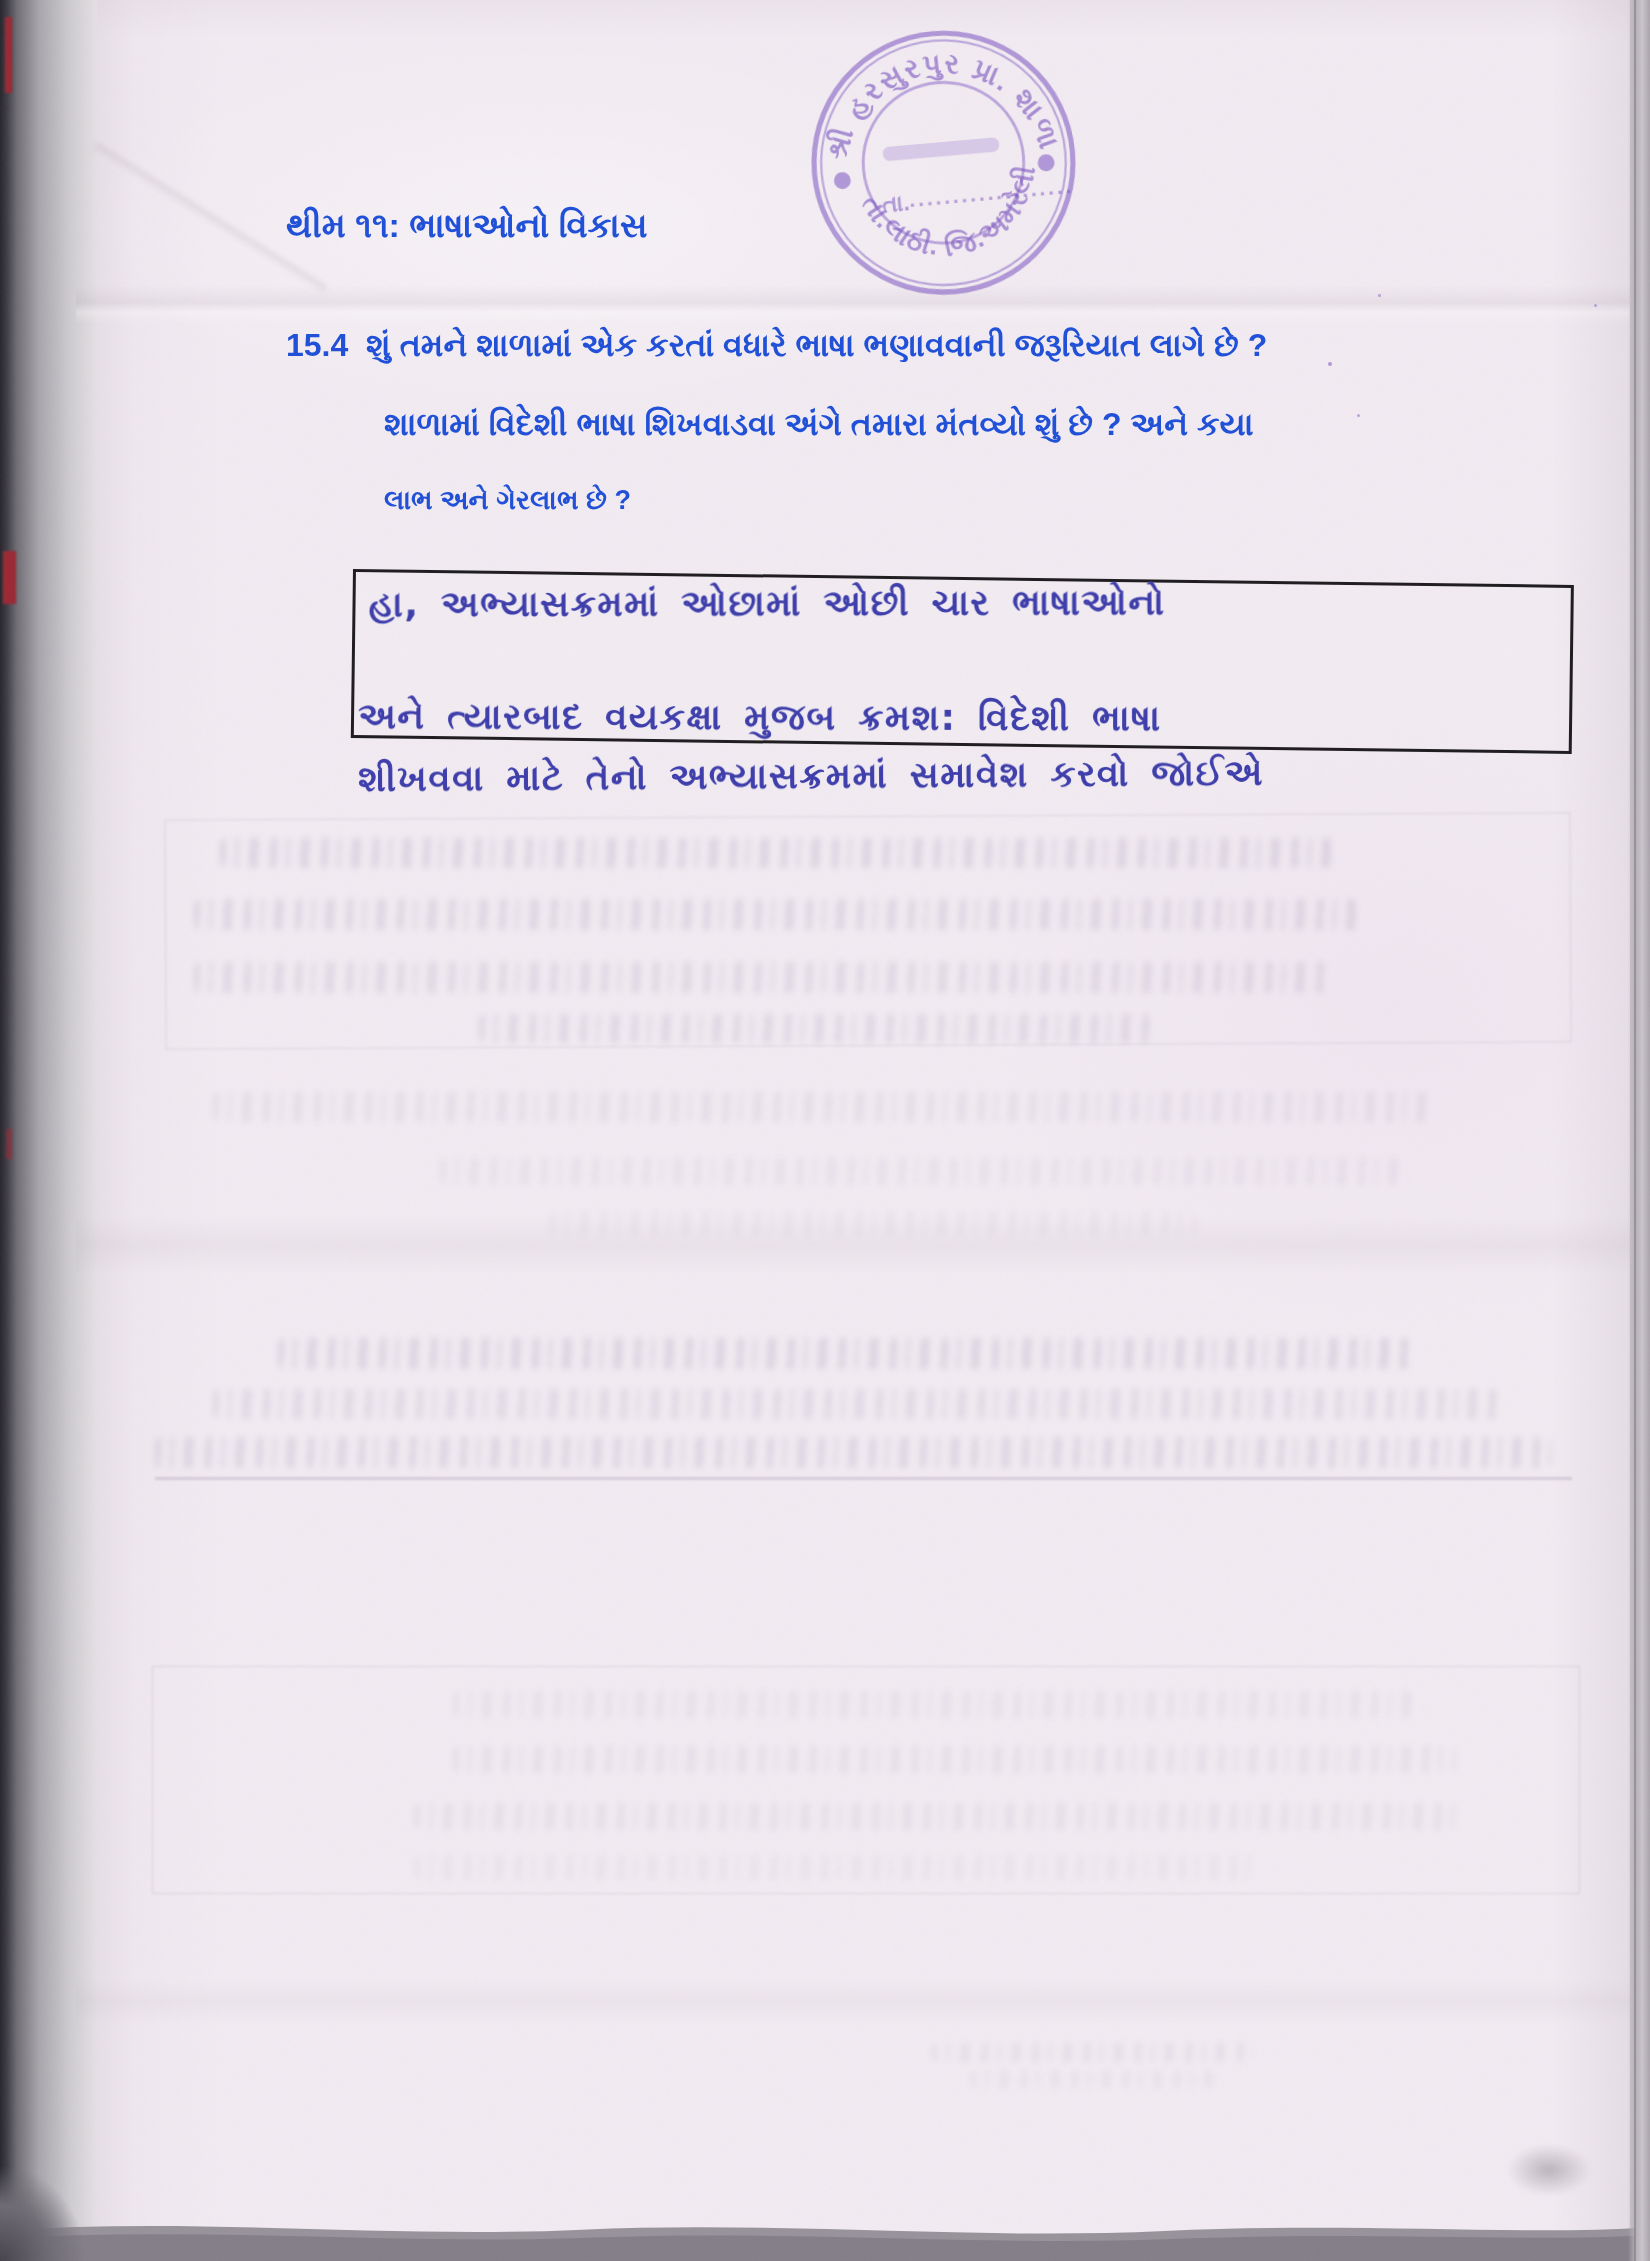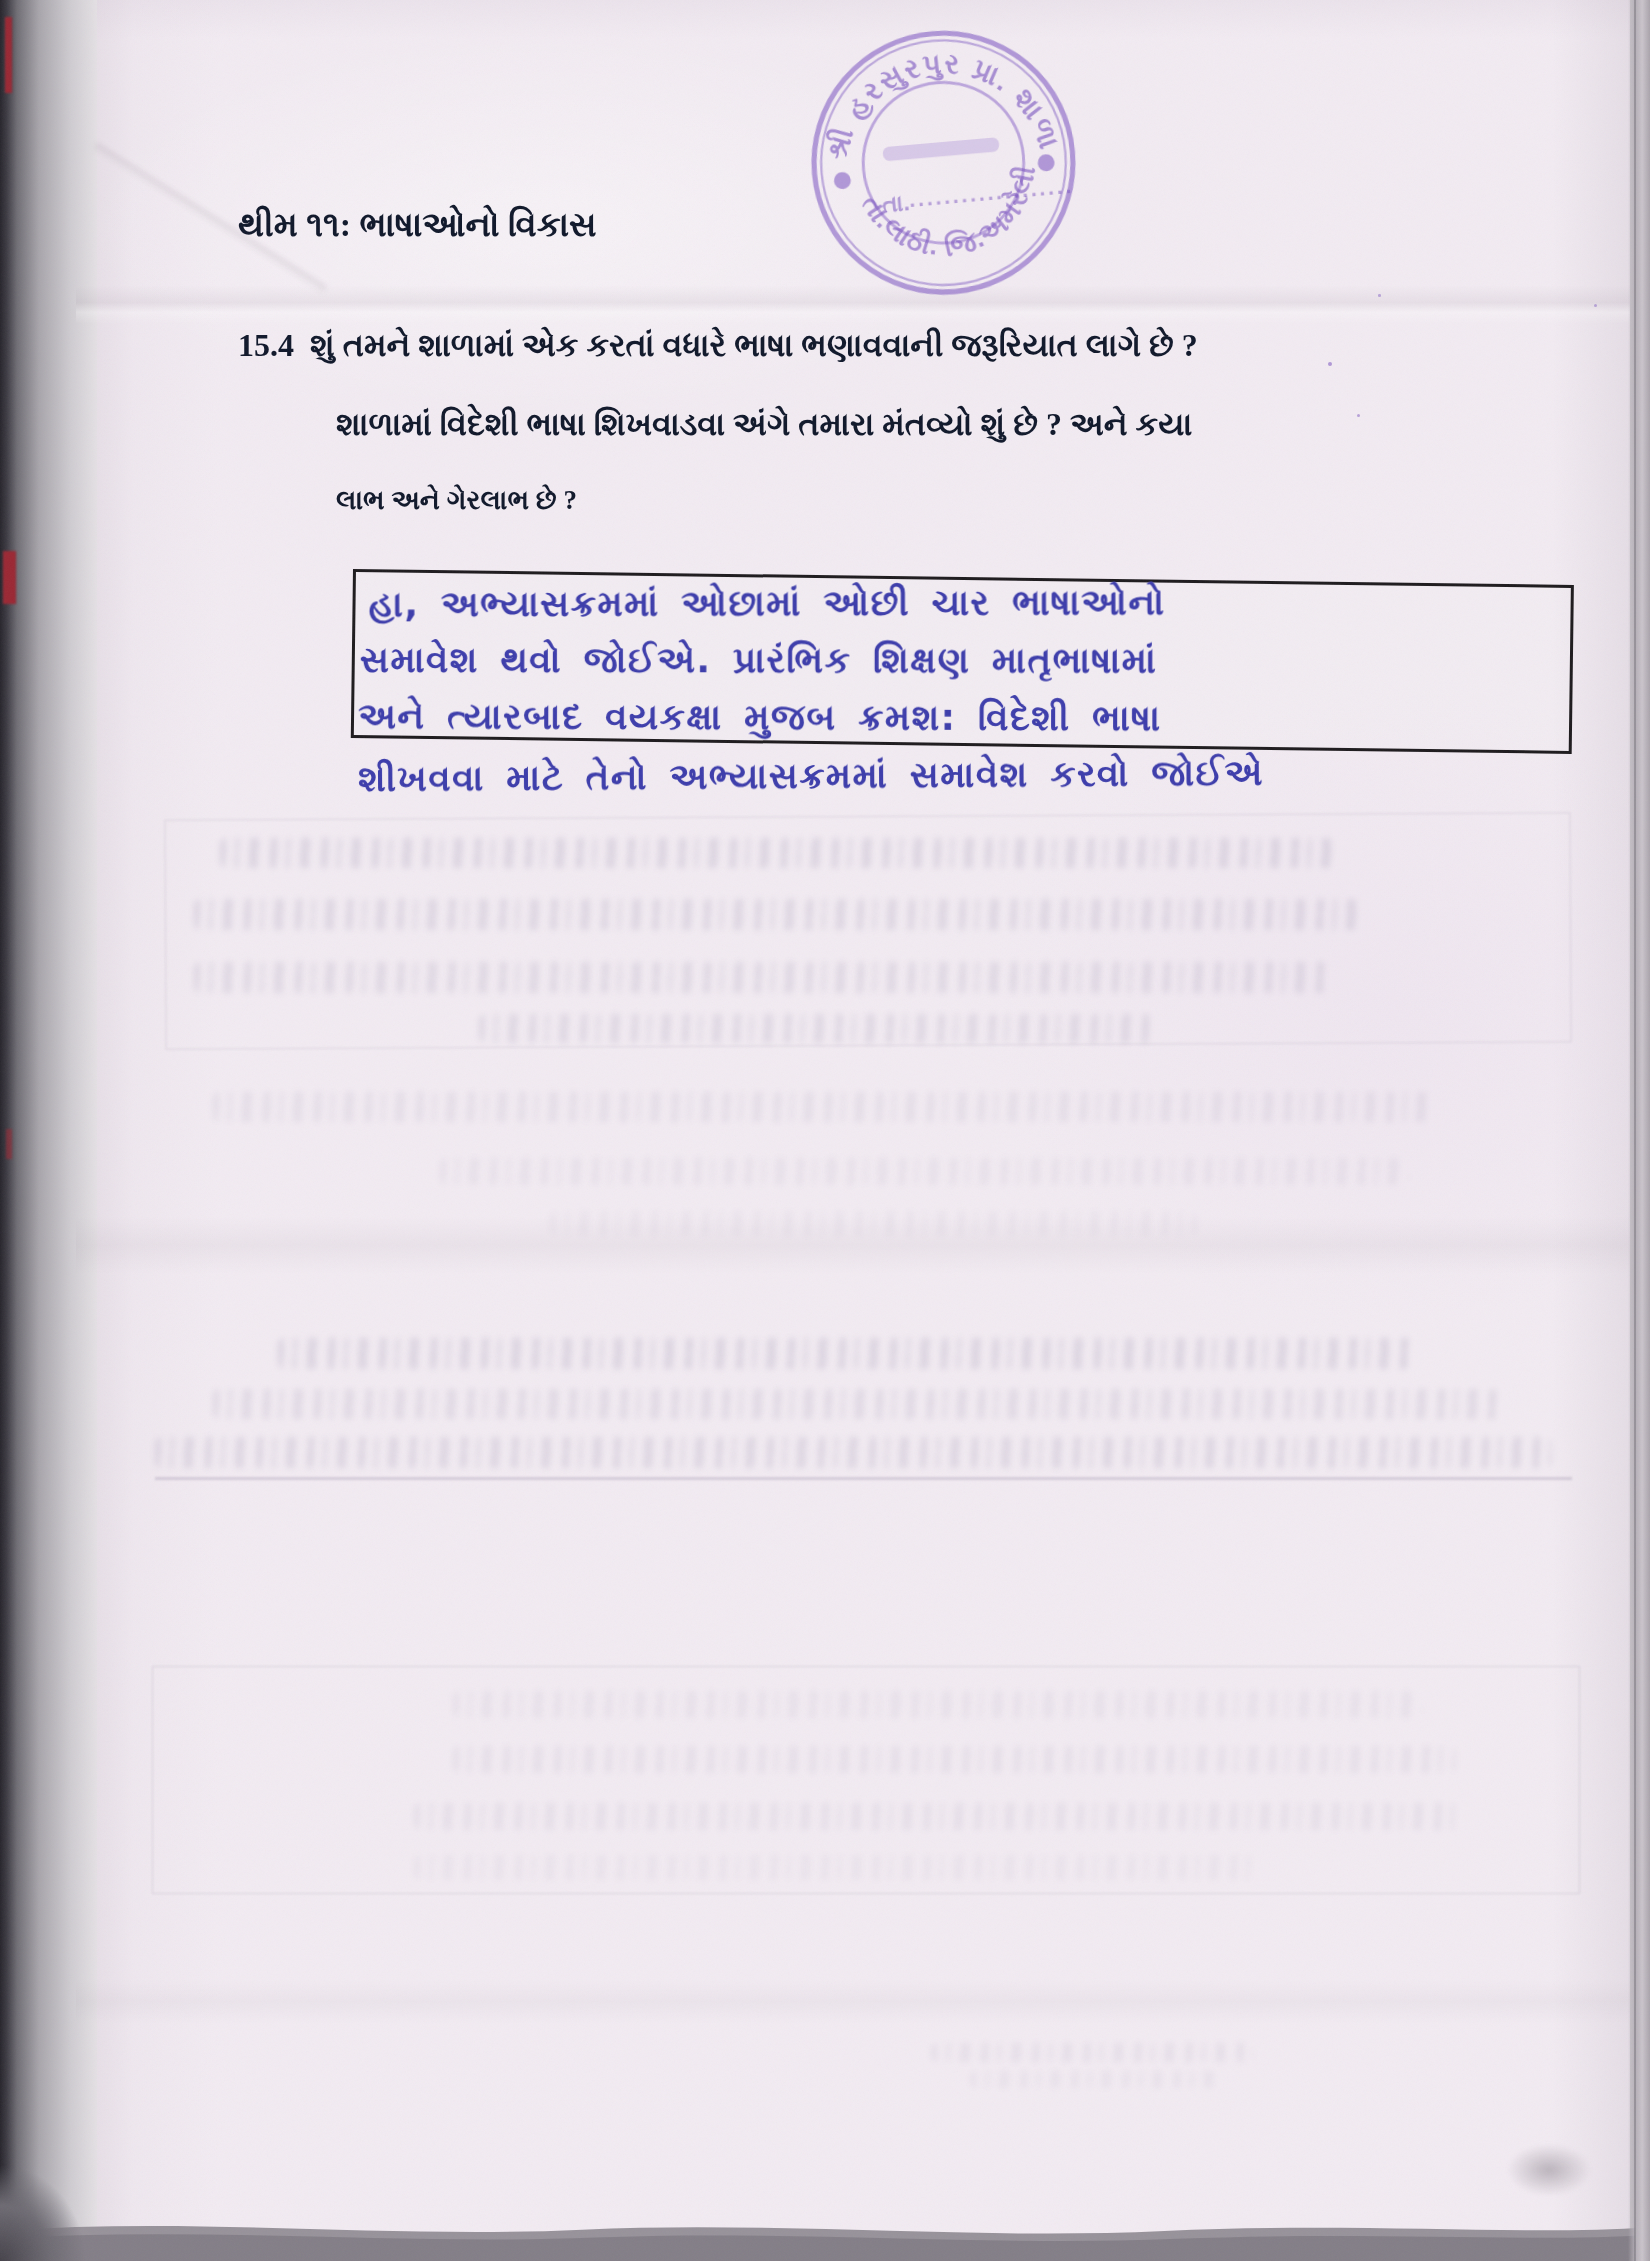--- a/index.html
+++ b/index.html
@@ -50,23 +50,24 @@
   .smudge-br{position:absolute;left:1507px;top:2144px;width:84px;height:52px;
     background:radial-gradient(closest-side, rgba(120,112,122,0.45), rgba(120,112,122,0)); filter:blur(1.9px);}
   
   .red-mark{position:absolute;background:#9a2733;filter:blur(1px);}
   
   .print-en{
     position:absolute;color:#232024;font-weight:bold;font-size:30px;letter-spacing:0px;
     font-family:"Liberation Sans",sans-serif;
   }
   .print-gu{
-    position:absolute;color:#0f172a;font-weight:bold;
-    font-family:Liberation Serif, serif;
+    position:absolute;color:#1d4ed8;font-weight:bold;
+    font-family:Liberation Sans, sans-serif;
     white-space:nowrap;
+    margin-left:48px;
   }
   
   .hand{
     position:absolute;color:#3c3cab;font-size:36px;font-weight:bold;
     font-family:"DejaVu Sans",sans-serif;
     white-space:nowrap;letter-spacing:1.3px;word-spacing:7.8px;
     filter:blur(0.3px);
   }
   
   .answer-box{
@@ -140,21 +141,20 @@
   <div class="speck" style="left:1357px;top:414px;width:3.2px;height:3.2px;opacity:.45;"></div>
   <div class="speck" style="left:1594px;top:304px;width:3.2px;height:3.2px;opacity:.4;"></div>
   <div class="speck" style="left:1378px;top:294px;width:2.6px;height:2.6px;opacity:.4;"></div>
 
   <div class="print-gu" style="left:238px;top:327px;font-size:32px;"><span>15.4</span>&nbsp;&nbsp;<span>શું તમને શાળામાં એક કરતાં વધારે ભાષા ભણાવવાની જરૂરિયાત લાગે છે ?</span></div>
   <div class="print-gu" style="left:336px;top:406px;font-size:32px;">શાળામાં વિદેશી ભાષા શિખવાડવા અંગે તમારા મંતવ્યો શું છે ? અને કયા</div>
   <div class="print-gu" style="left:336px;top:485px;font-size:27px;">લાભ અને ગેરલાભ છે ?</div>
 
   <div class="answer-box">
     <div class="hand" style="left:13px;top:5.2px;transform:rotate(-0.9deg);">હા, અભ્યાસક્રમમાં ઓછામાં ઓછી ચાર ભાષાઓનો</div>
-    <div class="hand" style="left:5.2px;top:62px;transform:rotate(-0.7deg);">સમાવેશ થવો જોઈએ. પ્રારંભિક શિક્ષણ માતૃભાષામાં</div>
     <div class="hand" style="left:3.9px;top:119px;transform:rotate(-0.6deg);">અને ત્યારબાદ વયકક્ષા મુજબ ક્રમશ: વિદેશી ભાષા</div>
   </div>
   <div class="hand" style="left:358px;top:755px;transform:rotate(-0.4deg);">શીખવવા માટે તેનો અભ્યાસક્રમમાં સમાવેશ કરવો જોઈએ</div>
 
   <div class="ghost-box" style="left:165px;top:816px;width:1404px;height:228px;transform:rotate(-0.3deg);"></div>
   <div class="ghost" style="left:220px;top:838px;width:1113px;height:30px;opacity:.30;"></div>
   <div class="ghost" style="left:194px;top:899px;width:1164px;height:31px;opacity:.28;"></div>
   <div class="ghost" style="left:194px;top:962px;width:1138px;height:31px;opacity:.26;"></div>
   <div class="ghost" style="left:479px;top:1014px;width:673px;height:28.5px;opacity:.26;"></div>
 

